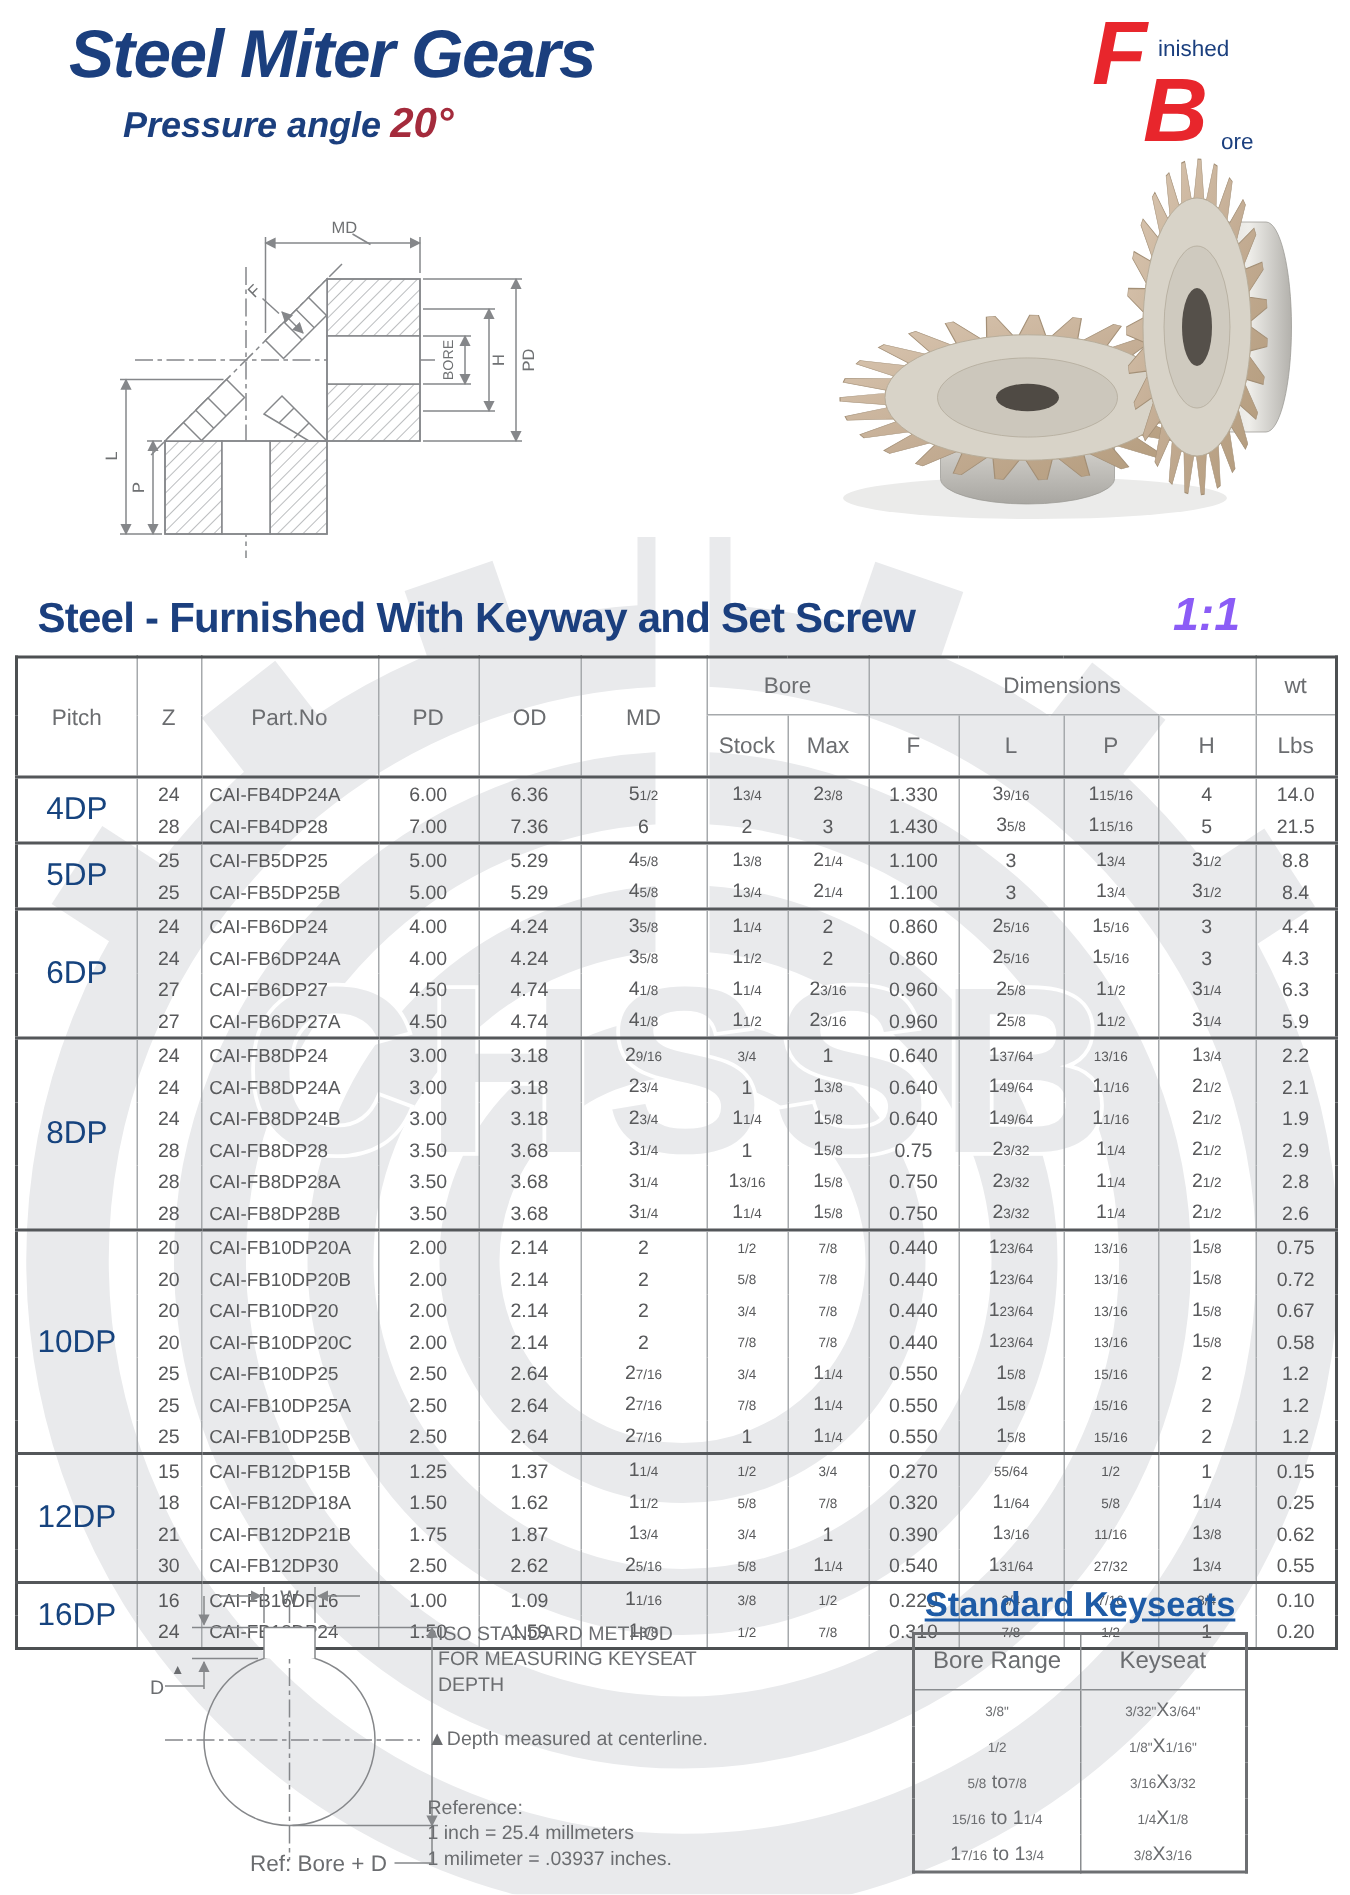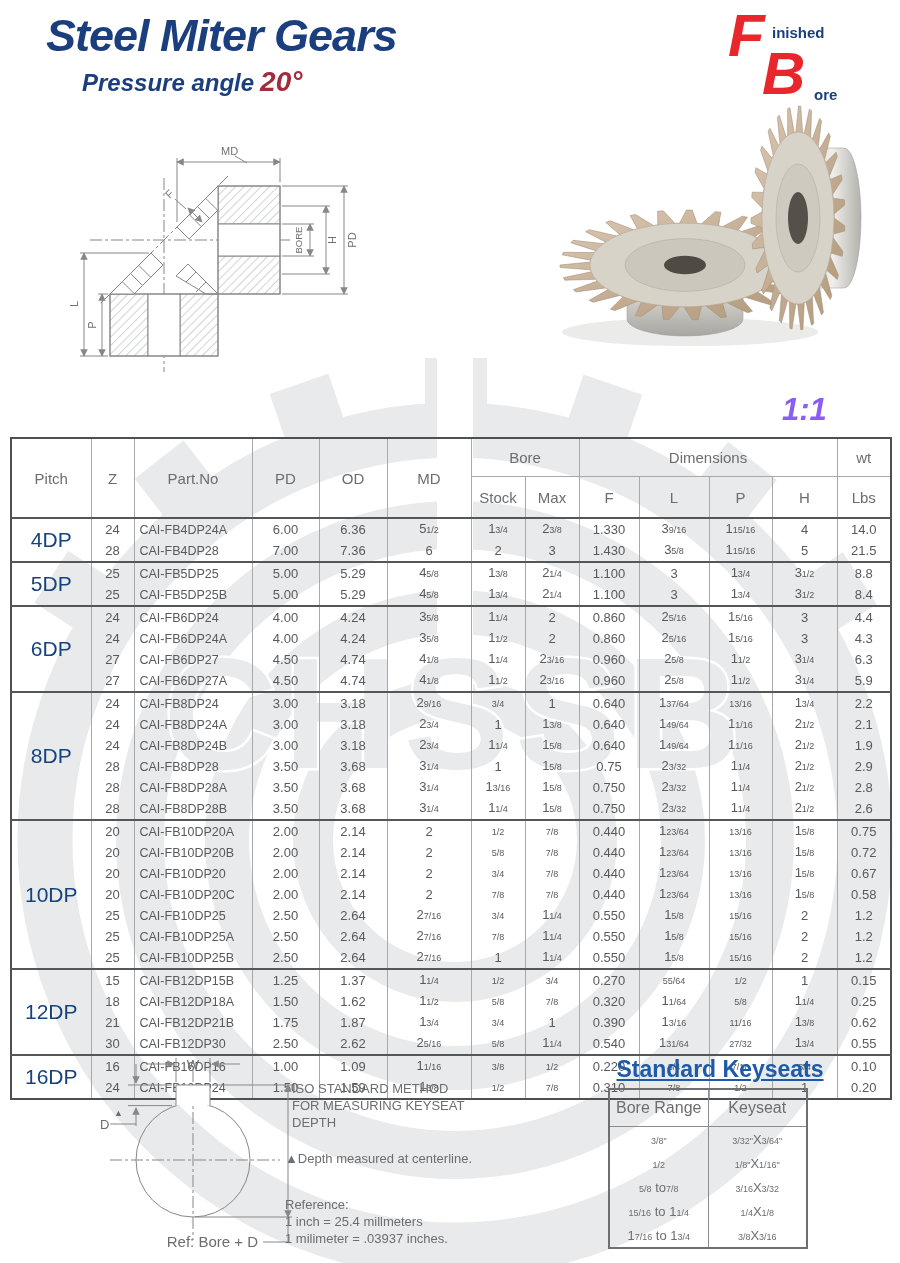--- a/index.html
+++ b/index.html
@@ -8,21 +8,21 @@
   .z1{position:absolute;z-index:1;}
   
   #main-title{left:46px;top:10px;font-size:45px;font-weight:bold;font-style:italic;
               color:#1b3f7e;letter-spacing:-1px;}
   #subtitle{left:82px;top:66px;font-size:24px;font-weight:bold;font-style:italic;color:#1b3f7e;}
   #subtitle .angle{color:#a42b3c;font-size:28px;margin-left:6px;}
   
   #logo{left:726px;top:6px;width:170px;height:102px;}
   #logo span{position:absolute;}
   .logo-big{font-size:60px;font-weight:bold;font-style:italic;color:#e8262c;line-height:1;}
-  .logo-small{font-size:15px;font-weight:bold;color:#1b3f7e;}
+  .logo-small{font-size:15px;font-weight:normal;color:#1b3f7e;}
   #logo-f{left:2px;top:0px;}
   #logo-finished{left:46px;top:18px;}
   #logo-b{left:36px;top:38px;}
   #logo-ore{left:88px;top:80px;}
   
   #section-title{left:25px;top:396px;font-size:28px;font-weight:bold;color:#1b3f7e;letter-spacing:-0.5px;}
   #scale-label{left:782px;top:392px;font-size:31px;font-weight:bold;font-style:italic;color:#8b5cf6;}
   
   #spec{position:absolute;left:10px;top:437px;z-index:1;border-collapse:collapse;table-layout:fixed;
         width:880px;border:2px solid #4d5052;background:transparent;}
@@ -34,21 +34,21 @@
   #spec td{border-left:1px solid #a6a9ac;font-size:13px;color:#58595b;text-align:center;
            padding:0;height:20px;line-height:20px;white-space:nowrap;overflow:hidden;}
   #spec tr.gs td{border-top:2px solid #54575a;}
   #spec td.pitch{font-size:21px;font-weight:normal;color:#16437e;letter-spacing:0;}
   #spec td.part{text-align:left;padding-left:5px;font-size:12.5px;}
   .frac{font-size:9px;}
   
   #keyseats-title{left:608px;top:1056px;width:224px;text-align:center;font-size:23px;
                   font-weight:bold;color:#1e5ba6;letter-spacing:0;text-decoration:underline;}
   #keyseats{position:absolute;left:608px;top:1088px;z-index:1;border-collapse:collapse;
-            table-layout:fixed;width:200px;border:2px solid #6d6f72;}
+            table-layout:fixed;width:224px;border:2px solid #6d6f72;}
   #keyseats th{font-size:16px;font-weight:normal;color:#6b6d70;height:36px;
                border-left:1px solid #8a8d90;border-bottom:1px solid #8a8d90;padding:0;text-align:center;}
   #keyseats td{font-size:13px;color:#6b6d70;height:24px;border-left:1px solid #8a8d90;
                padding:0;text-align:center;white-space:nowrap;}
   
   .note{color:#6b6d70;font-size:13px;line-height:17px;}
   #iso-note{left:292px;top:1080px;}
   #depth-note{left:285px;top:1150px;}
   #reference-note{left:285px;top:1196px;}
   svg text{font-family:"Liberation Sans",sans-serif;}
@@ -199,20 +199,21 @@
       <path d="M0,-70 L46,-70 A17,70 0 0 1 46,70 L0,70 Z" fill="url(#hubg2)" stroke="#9b9994" stroke-width="0.5"></path>
       <g transform="scale(0.42,1)">
         <polygon fill="url(#teethg)" stroke="#a38f76" stroke-width="0.8" points="86.0,0.0 111.7,7.8 111.2,13.0 84.5,15.9 83.7,19.8 106.9,33.4 105.2,38.3 78.6,35.0 76.9,38.6 96.3,57.1 93.6,61.5 68.4,52.2 65.9,55.3 80.6,77.8 76.9,81.5 54.5,66.5 51.4,69.0 60.5,94.3 56.0,97.0 37.7,77.3 34.1,79.0 37.1,105.7 32.1,107.3 18.9,83.9 14.9,84.7 11.7,111.4 6.5,111.8 -1.0,86.0 -5.0,85.9 -14.3,111.1 -19.4,110.3 -20.8,83.4 -24.7,82.4 -39.5,104.8 -44.4,102.8 -39.5,76.4 -43.0,74.5 -62.6,92.9 -66.9,89.8 -56.0,65.2 -59.0,62.6 -82.4,75.9 -85.8,72.0 -69.6,50.5 -71.9,47.3 -97.6,54.9 -100.1,50.3 -79.4,33.1 -80.8,29.4 -107.7,30.9 -109.0,25.8 -84.9,13.9 -85.4,10.0 -111.9,5.2 -112.0,0.0 -85.8,-6.0 -85.4,-10.0 -110.1,-20.7 -109.0,-25.8 -82.1,-25.6 -80.8,-29.4 -102.3,-45.6 -100.1,-50.3 -74.0,-43.9 -71.9,-47.3 -89.1,-67.9 -85.8,-72.0 -61.9,-59.7 -59.0,-62.6 -71.0,-86.6 -66.9,-89.8 -46.4,-72.4 -43.0,-74.5 -49.1,-100.7 -44.4,-102.8 -28.5,-81.2 -24.7,-82.4 -24.6,-109.3 -19.4,-110.3 -9.0,-85.5 -5.0,-85.9 1.3,-112.0 6.5,-111.8 11.0,-85.3 14.9,-84.7 27.1,-108.7 32.1,-107.3 30.4,-80.5 34.1,-79.0 51.4,-99.5 56.0,-97.0 48.1,-71.3 51.4,-69.0 73.0,-85.0 76.9,-81.5 63.2,-58.3 65.9,-55.3 90.6,-65.8 93.6,-61.5 75.0,-42.1 76.9,-38.6 103.3,-43.2 105.2,-38.3 82.7,-23.7 83.7,-19.8 110.5,-18.2 111.2,-13.0 85.9,-4.0"></polygon>
       </g>
       <ellipse rx="36" ry="86" fill="#d8d3c8" stroke="#b5ab99" stroke-width="0.6"></ellipse>
       <ellipse rx="22" ry="54" fill="#cfcabf" stroke="#b0a898" stroke-width="0.5"></ellipse>
       <ellipse rx="10" ry="26" fill="#55504a"></ellipse>
     </g>
   </svg>
 
+  <div class="z1" id="section-title">Steel - Furnished With Keyway and Set Screw</div>
   <div class="z1" id="scale-label">1:1</div>
 
   <table id="spec">
     <colgroup>
       <col style="width:80px">
         <col style="width:43px">
         <col style="width:118px">
         <col style="width:67px">
       <col style="width:68px">
         <col style="width:84px">

